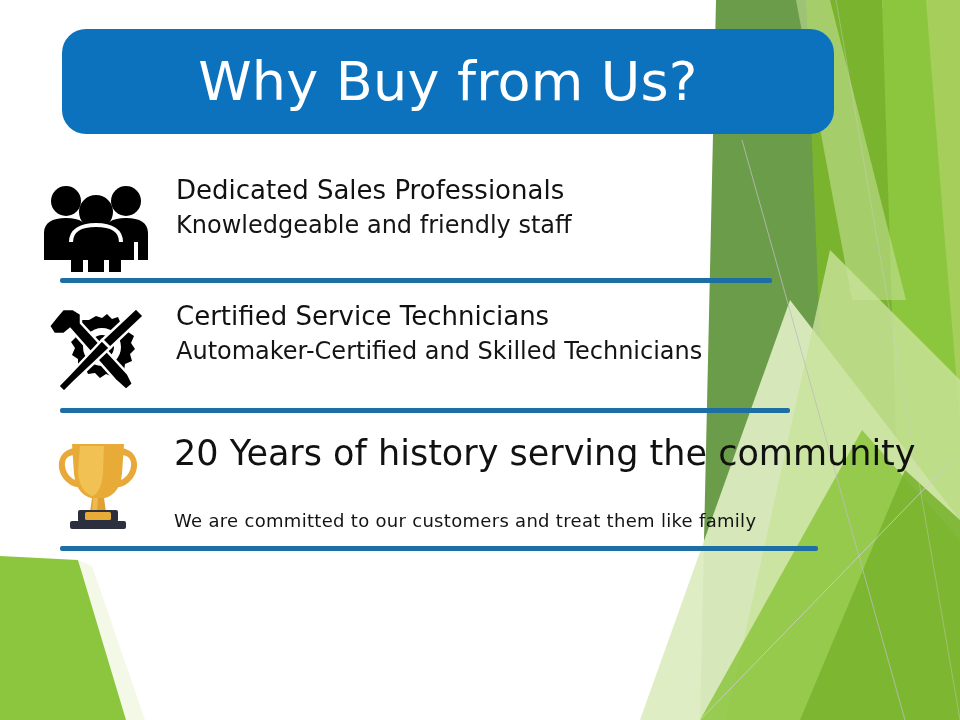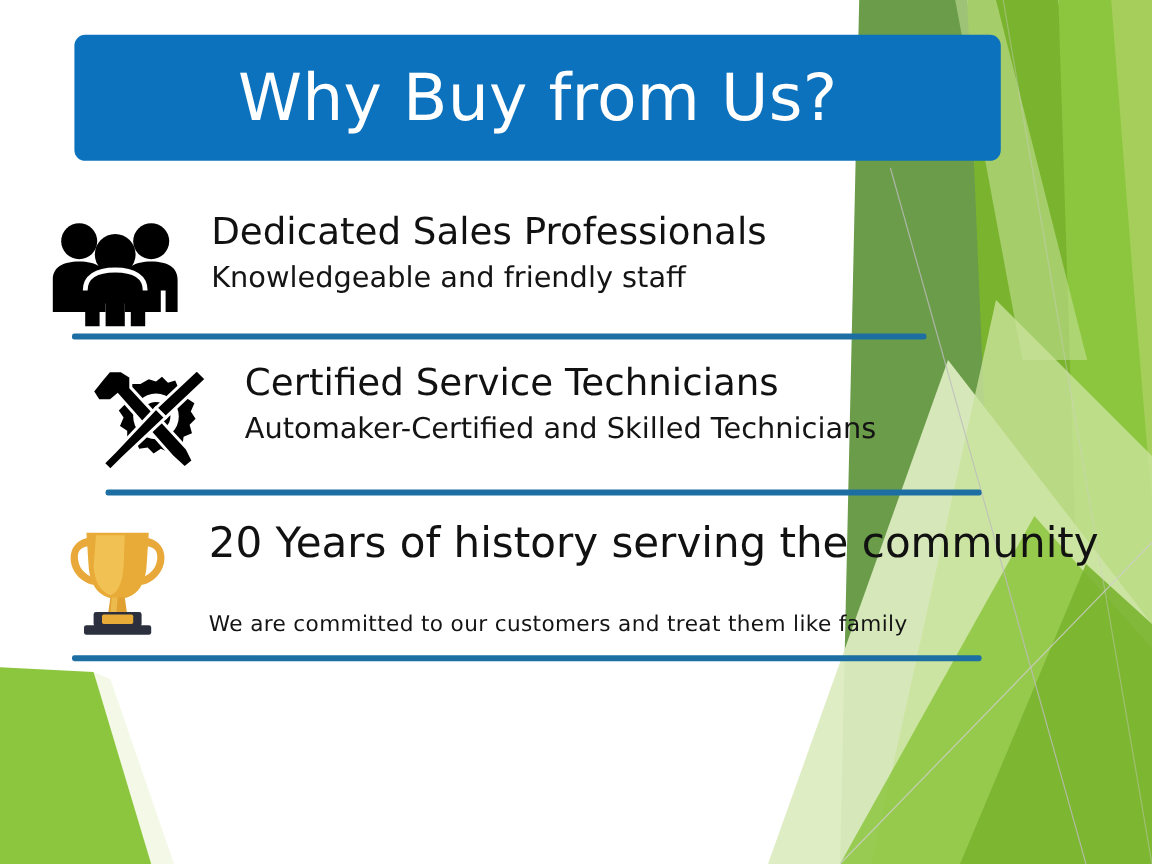--- a/index.html
+++ b/index.html
@@ -26,21 +26,21 @@
   }
 
   
   #title-banner {
     position: absolute;
     left: 62px;
     top: 29px;
     width: 772px;
     height: 105px;
     background: #0c72bd;
-    border-radius: 9px;
+    border-radius: 24px;
     z-index: 3;
     display: flex;
     align-items: center;
     justify-content: center;
   }
   #title-text {
     color: #ffffff;
     font-size: 54px;
     font-family: "DejaVu Sans", sans-serif;
     font-weight: 400;
@@ -69,21 +69,21 @@
     height: 94px;
   }
   .row-icon svg { display: block; width: 100%; height: 100%; }
   .row-text {
     position: absolute;
     left: 176px;
     top: 6px;
     right: 110px;
   }
   .row-title {
-    font-size: 31px;
+    font-size: 26px;
     color: #111111;
     font-family: "DejaVu Sans", sans-serif;
     line-height: 1.12;
     white-space: nowrap;
   }
   .row-sub {
     font-size: 24px;
     color: #141414;
     font-family: "DejaVu Sans", sans-serif;
     line-height: 1.15;
@@ -165,21 +165,21 @@
           </g>
         </svg>
       </div>
       <div class="row-text">
         <div class="row-title">Dedicated Sales Professionals</div>
         <div class="row-sub">Knowledgeable and friendly staff</div>
       </div>
       <div class="divider" style="top:108px;width:712px;"></div>
     </div>
 
-    <div class="row row2" style="margin-top:16px;margin-left:28px;">
+    <div class="row row2" style="margin-top:16px;">
       <div class="row-icon">
         <svg viewBox="0 0 112 94" aria-hidden="true">
           <g fill="#000000">
 
             <path d="M56 12 L62 14 L67 10 L72 15 L78 13 L81 20 L88 21 L88 28 L94 32 L91 39 L95 45 L90 50 L92 57 L85 60 L84 67 L77 67 L73 73 L66 70 L60 74 L55 69 L48 70 L45 63 L38 62 L38 55 L32 51 L35 44 L31 38 L36 33 L34 26 L41 23 L42 16 L49 16 Z"></path>
             <circle cx="62" cy="43" r="19" fill="#ffffff"></circle>
             <circle cx="62" cy="43" r="12" fill="#000000"></circle>
             <circle cx="62" cy="43" r="6" fill="#ffffff"></circle>
           </g>
 

